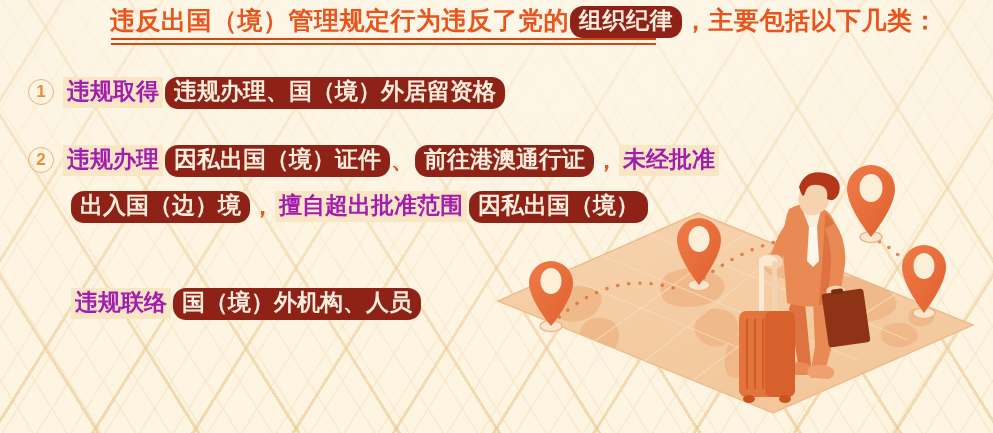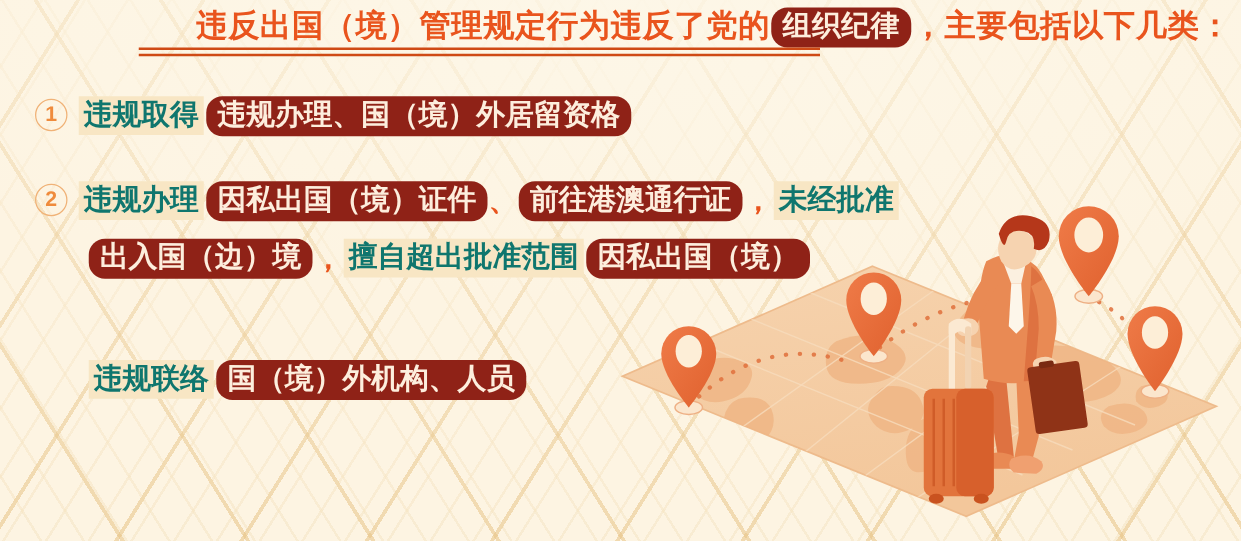--- a/index.html
+++ b/index.html
@@ -71,21 +71,20 @@
 
   .title{
     position:absolute;
     left:110px; top:6px;
     white-space:nowrap;
     font-size:25px;
     font-weight:bold;
     color:#e9541d;
     letter-spacing:.5px;
     line-height:30px;
-    margin-left:47px;
   }
   .title .pill{ font-size:23px; }
   .t-underline{
     position:absolute;
     left:111px; top:38px;
     width:545px; height:7px;
   }
   .t-underline span{
     display:block; width:100%; height:2px; background:#cf4a15;
   }
@@ -132,21 +131,21 @@
     padding:1px 9px 3px 9px;
     margin:0 1px;
     line-height:28px;
     vertical-align:1px;
   }
 
   
   .hl{
     display:inline-block;
     background:#f8e6c4;
-    color:#0f766e;
+    color:#a21caf;
     padding:2px 4px 3px 4px;
     margin:0 1px;
     line-height:26px;
     vertical-align:1px;
   }
 
   .plain{ color:#e9541d; }
 </style>
 </head>
 <body>

